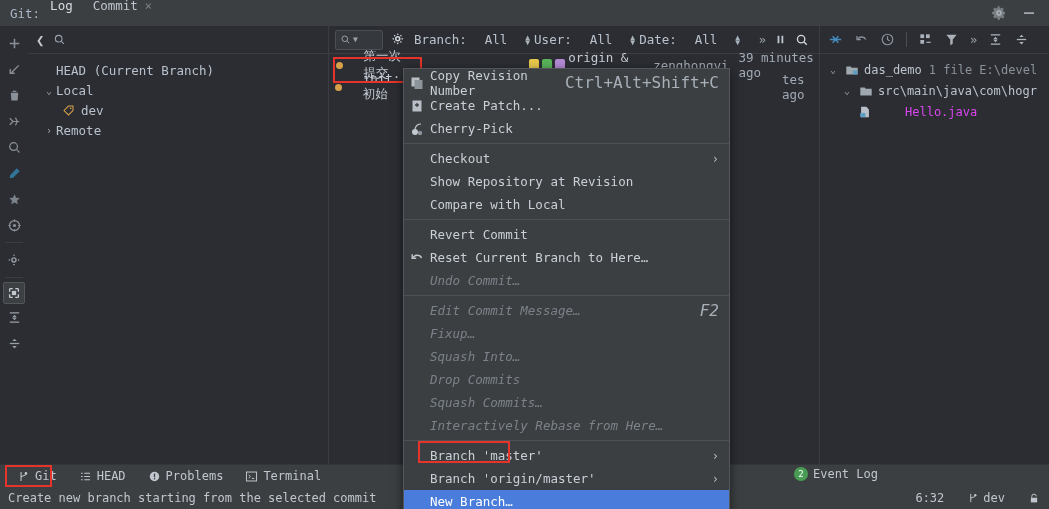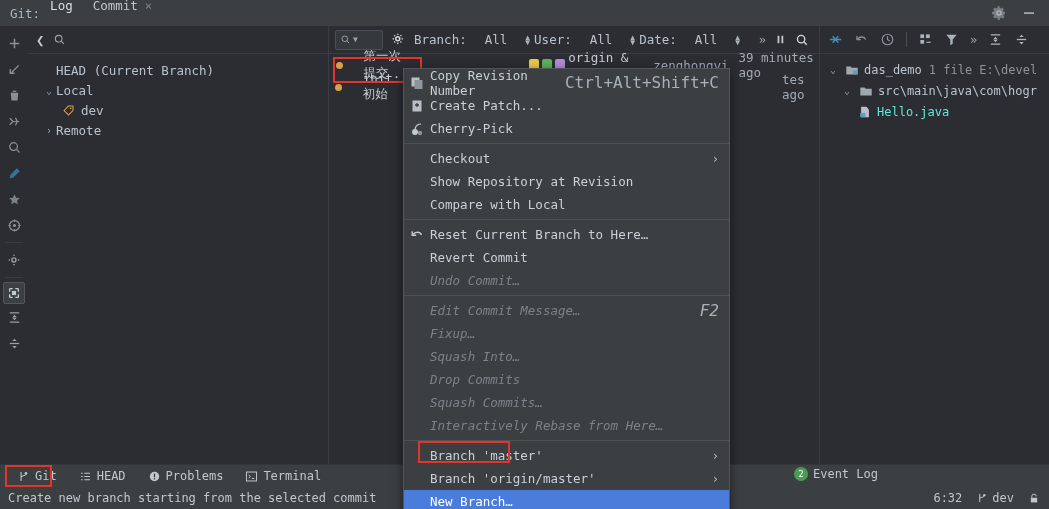--- a/index.html
+++ b/index.html
@@ -110,35 +110,35 @@
     background: #2b2d33; border-left: 1px solid #3a3d42;
   }
   .rp-tools { height: 28px; display: flex; align-items: center; gap: 11px; padding: 0 8px; border-bottom: 1px solid #3a3d42; }
   .rp-ic { width: 15px; height: 15px; opacity: .85; }
   .filetree { padding-top: 5px; font-size: 12px; color: #bcc4cd; }
   .frow { height: 21px; display: flex; align-items: center; white-space: nowrap; overflow: hidden; }
   .frow.l0 { padding-left: 6px; }
   .frow.l1 { padding-left: 20px; }
   .frow.l2 { padding-left: 38px; }
   .fmeta { color: #8b9299; margin-left: 7px; }
-  .fjava { color: #5eead4; }
+  .fjava { color: #d946ef; margin-left: 28px; }
 
   
   .toolwins {
     position: absolute; left: 0; top: 464px; width: 1049px; height: 23px;
     background: #3c3f41; display: flex; align-items: center; border-top: 1px solid #323539;
   }
   .tw-item { display: flex; align-items: center; gap: 5px; padding: 0 11px; height: 23px; font-size: 12px; color: #c0c7cf; }
   .tw-item.first { margin-left: 6px; }
   .statusbar {
     position: absolute; left: 0; top: 487px; width: 1049px; height: 22px;
     background: #3c3f41; display: flex; align-items: center; font-size: 12px; color: #c0c7cf;
   }
   .sb-msg { margin-left: 8px; }
-  .sb-right { margin-left: auto; display: flex; align-items: center; gap: 14px; padding-right: 9px; }
+  .sb-right { margin-left: auto; display: flex; align-items: center; gap: 23px; padding-right: 9px; }
   .evbadge {
     width: 14px; height: 14px; border-radius: 50%; background: #499c54; color: #fff;
     font-size: 9px; display: inline-flex; align-items: center; justify-content: center;
   }
   .evlog { position: absolute; right: 10px; top: 467px; display: flex; align-items: center; gap: 5px; font-size: 12px; color: #c0c7cf; }
 </style>
 </head>
 <body>
 
 <div class="root">
@@ -374,28 +374,28 @@
       <span class="arr">›</span>
     </div>
     <div class="mi">
       <span>Show Repository at Revision</span>
     </div>
     <div class="mi">
       <span>Compare with Local</span>
     </div>
     <div class="msep"></div>
     <div class="mi">
+      <span>Revert Commit</span>
+    </div>
+    <div class="mi">
       <svg class="micon" viewBox="0 0 16 16">
           <path d="M4 7.5C6 4.5 11 4.5 12.5 8" stroke="#c4cad1" stroke-width="1.4" fill="none"></path>
           <path d="M3.2 4.2v4h4" stroke="#c4cad1" stroke-width="1.4" fill="none"></path>
         </svg>
       <span>Reset Current Branch to Here…</span>
-    </div>
-    <div class="mi">
-      <span>Revert Commit</span>
     </div>
     <div class="mi dis">
       <span>Undo Commit…</span>
     </div>
     <div class="msep"></div>
     <div class="mi dis">
       <span>Edit Commit Message…</span>
       <span class="acc">F2</span>
     </div>
     <div class="mi dis">

